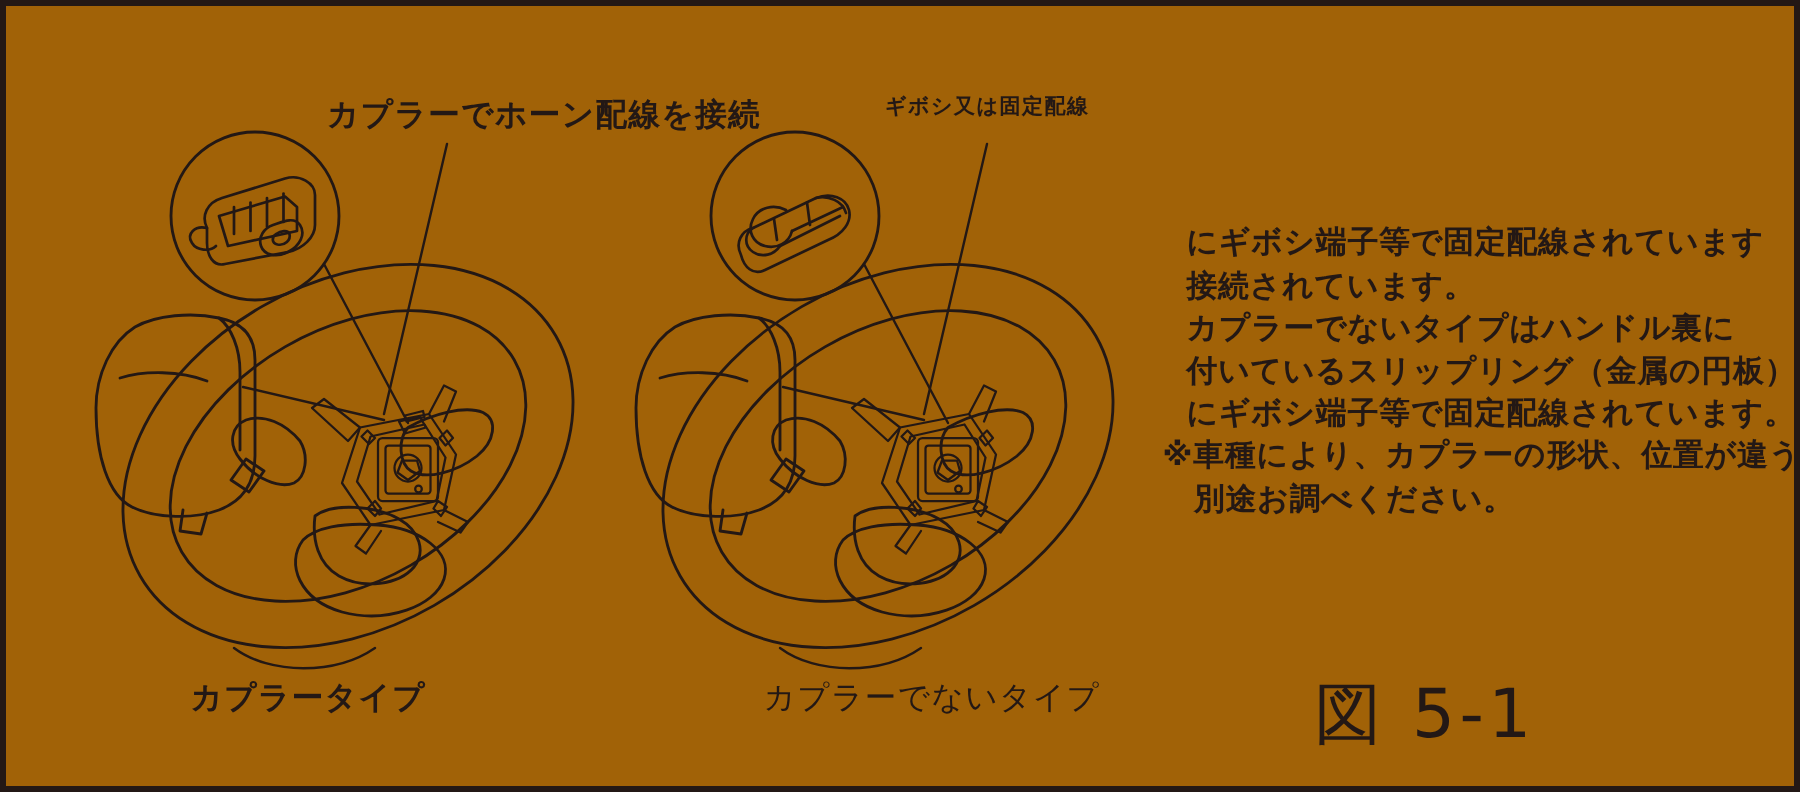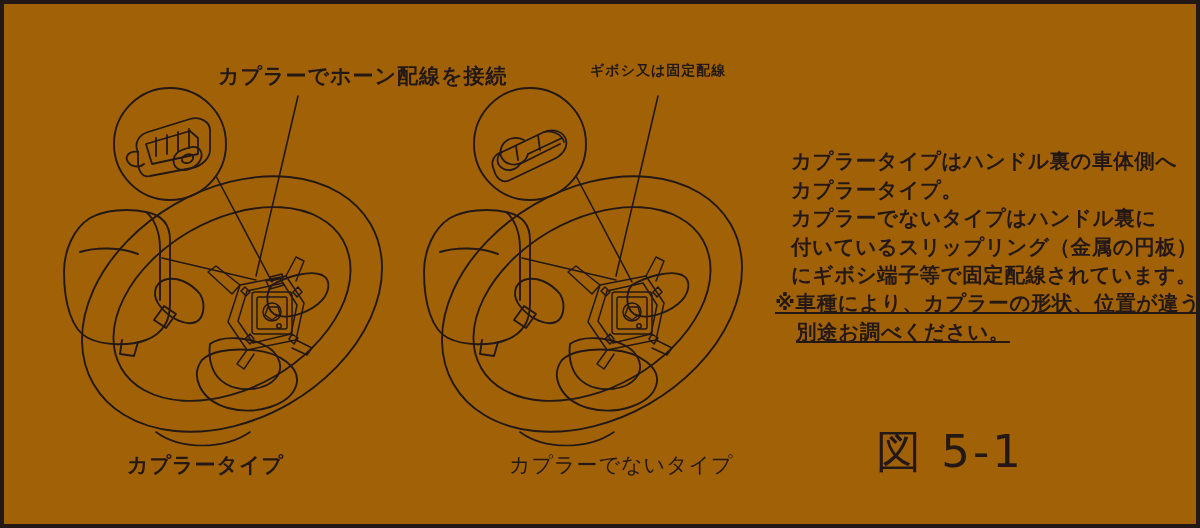--- a/index.html
+++ b/index.html
@@ -83,29 +83,28 @@
 
   #note-block {
     position: absolute;
     left: 771px;
     top: 285px;
     font-size: 20.5px;
     font-weight: 700;
     line-height: 28.5px;
     color: #231815;
     letter-spacing: 0.6px;
-    text-decoration: underline;
   }
   #note-block .line { white-space: pre; display: block; }
   #note-block .indent { padding-left: 21px; }
 
   #figure-number {
     position: absolute;
     left: 872px;
-    top: 418px;
+    top: 442px;
     font-size: 45px;
     color: #231815;
     letter-spacing: 3px;
     white-space: pre;
     font-family: "DejaVu Sans", "Liberation Sans", sans-serif;
   }
 </style>
 </head>
 <body>
 
@@ -269,22 +268,22 @@
 
   <div class="txt" id="label-coupler-wiring">カプラーでホーン配線を接続</div>
 
   <div class="txt" id="label-gibosi-wiring">ギボシ又は固定配線</div>
 
   <div class="txt" id="caption-coupler-type">カプラータイプ</div>
 
   <div class="txt" id="caption-noncoupler-type">カプラーでないタイプ</div>
 
   <div id="desc-block">
-    <span class="line">カプラータイプはハンドル裏の車体側へ</span>
-    <span class="line">カプラータイプ。</span>
+    <span class="line">にギボシ端子等で固定配線されています</span>
+    <span class="line">接続されています。</span>
     <span class="line">カプラーでないタイプはハンドル裏に</span>
     <span class="line">付いているスリップリング（金属の円板）</span>
     <span class="line">にギボシ端子等で固定配線されています。</span>
   </div>
 
   <div id="note-block">
     <span class="line">※車種により、カプラーの形状、位置が違う</span>
     <span class="line indent">別途お調べください。</span>
   </div>
 

